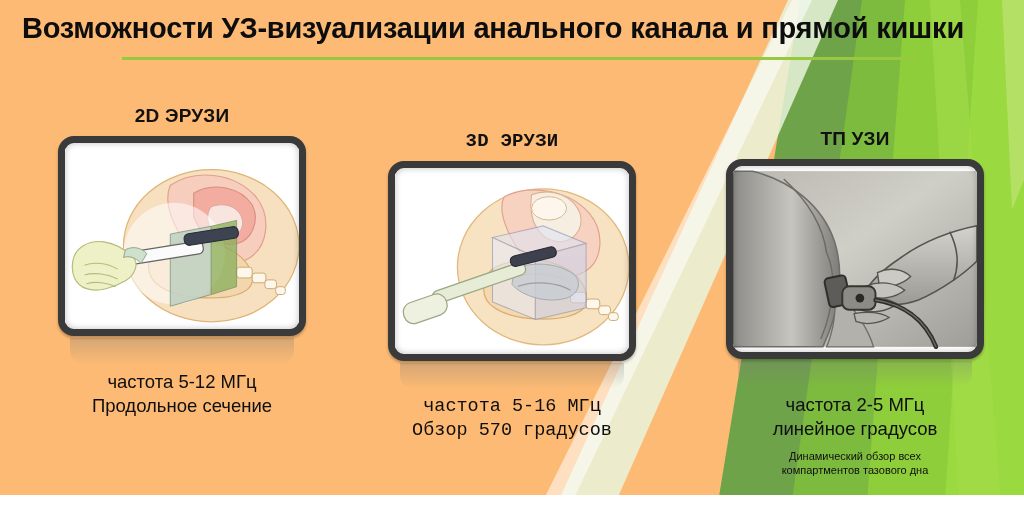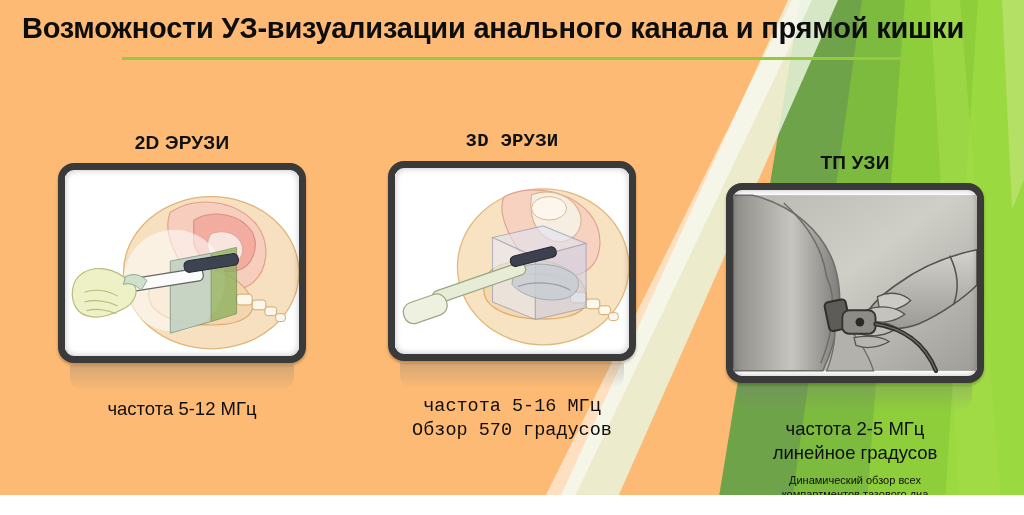--- a/index.html
+++ b/index.html
@@ -91,23 +91,23 @@
   .caption {
     text-align: center;
     font-size: 18.5px;
     color: #0f0f0f;
     line-height: 1.30;
     margin-top: 6px;
   }
   .caption .sm { font-size: 11px; }
 
   
-  #col-2d  { left: 58px;  top: 132px; width: 248px; }
+  #col-2d  { left: 58px;  top: 105px; width: 248px; }
   #col-3d  { left: 388px; top: 130px; width: 248px; font-family: Liberation Mono, monospace; }
-  #col-tp  { left: 726px; top: 128px; width: 258px; margin-top: 24px; }
+  #col-tp  { left: 726px; top: 128px; width: 258px; }
 
   #col-2d  .frame { height: 186px; }
   #col-3d  .frame { height: 186px; }
   #col-tp  .frame { height: 186px; }
 </style>
 </head>
 <body>
 
 <div class="slide">
 
@@ -165,20 +165,21 @@
           <path d="M20 130 C30 127 44 129 54 134"></path>
           <path d="M22 139 C32 136 44 138 52 142"></path>
         </g>
         <path d="M62 104 C70 100 78 102 84 108 L78 118 C72 112 66 110 60 112 Z" fill="#cfe0cd" stroke="#8fa68d" stroke-width="1"></path>
       </svg>
     </div>
     <div class="reflection"></div>
 
     <div class="caption">
       <div>частота 5-12 МГц</div>
+      <div>Продольное сечение</div>
     </div>
   </div>
 
   <div class="col" id="col-3d">
     <div class="col-head">3D ЭРУЗИ</div>
 
     <div class="frame">
       <svg viewBox="0 0 240 180">
         <rect x="0" y="0" width="240" height="180" fill="#ffffff"></rect>
 

